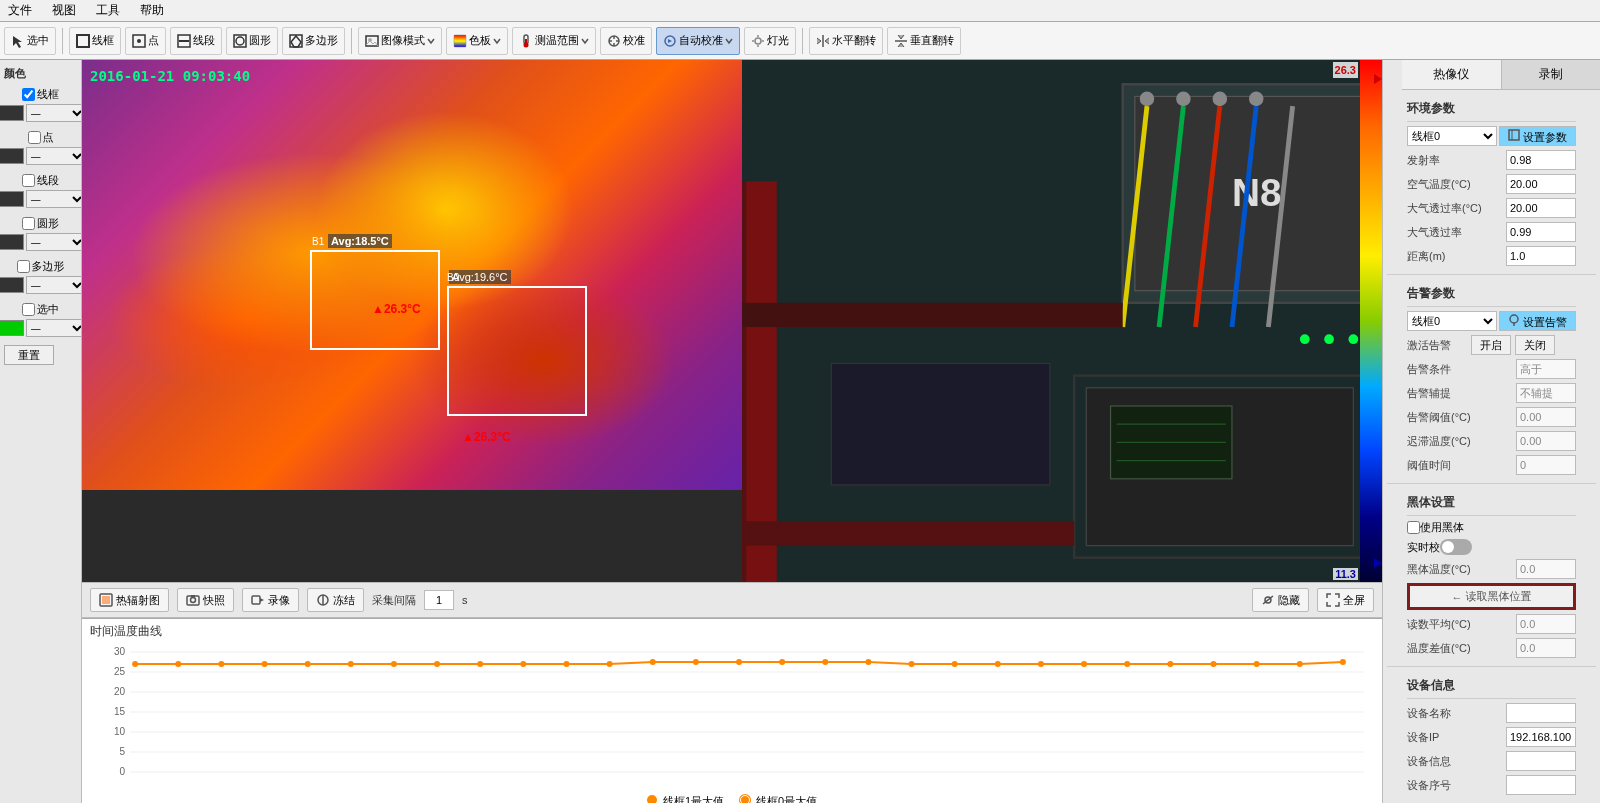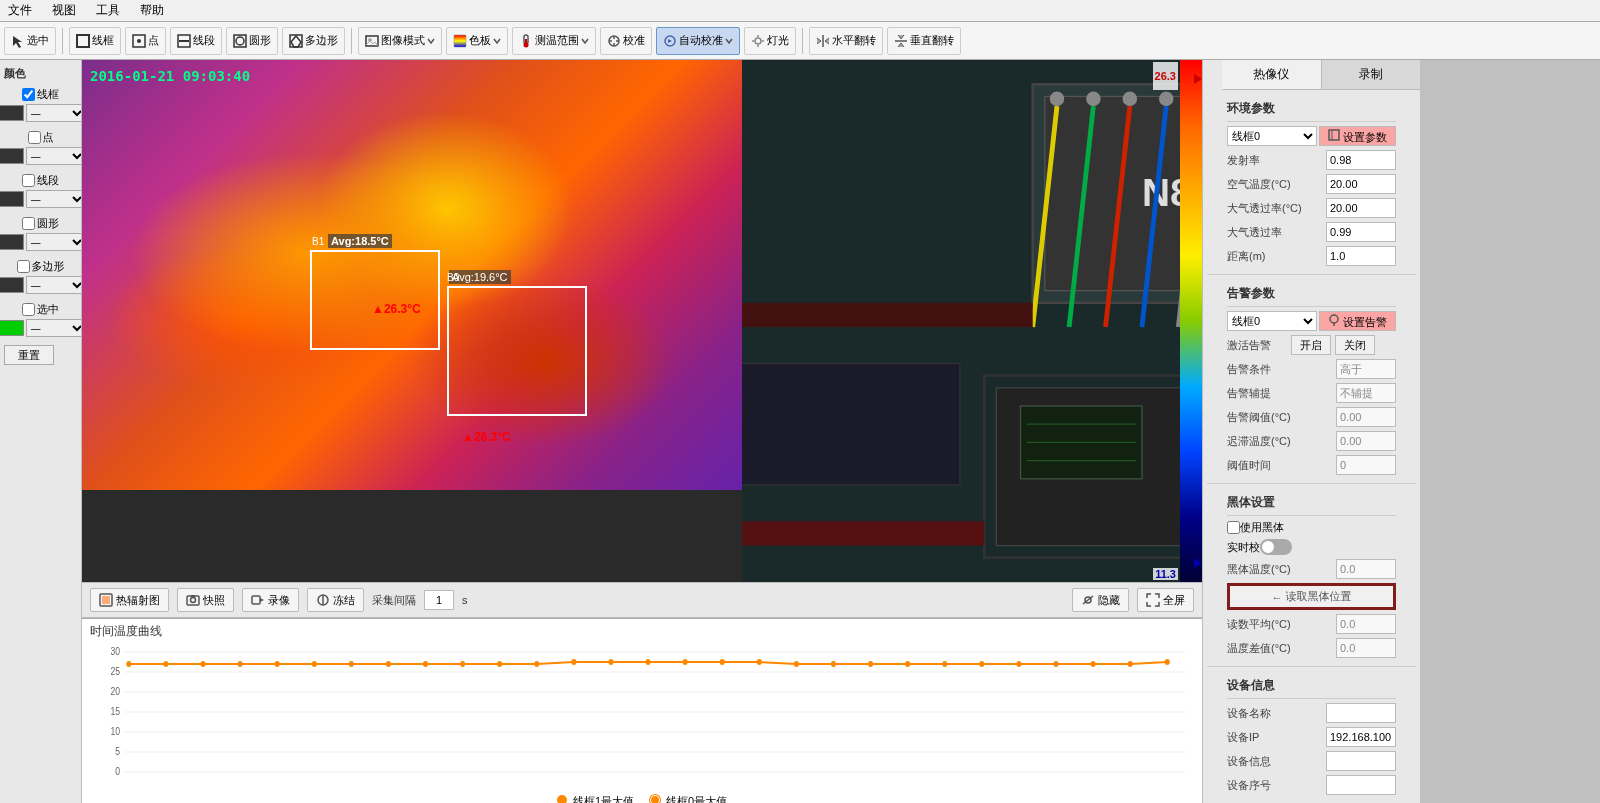--- a/index.html
+++ b/index.html
@@ -9,21 +9,21 @@
     #menubar { display: flex; align-items: center; height: 22px; background: #f0f0f0; border-bottom: 1px solid #aaa; padding: 0 4px; gap: 12px; }
     #menubar span { font-size: 12px; cursor: pointer; padding: 2px 4px; }
 
     
     #toolbar { display: flex; align-items: center; height: 38px; background: #f5f5f5; border-bottom: 1px solid #aaa; padding: 0 4px; gap: 4px; flex-wrap: nowrap; }
     .toolbar-btn { display: flex; align-items: center; gap: 2px; padding: 2px 6px; background: #f5f5f5; border: 1px solid #ccc; border-radius: 2px; cursor: pointer; font-size: 11px; white-space: nowrap; height: 28px; }
     .toolbar-btn.active { background: #c8d8f0; border-color: #6699cc; }
     .toolbar-sep { width: 1px; height: 26px; background: #bbb; margin: 0 2px; }
 
     
-    #main-layout { display: flex; width: 1420px; height: calc(803px - 22px - 38px); justify-content: center; }
+    #main-layout { display: flex; width: 1600px; height: calc(803px - 22px - 38px); justify-content: center; }
 
     
     #left-panel { width: 82px; background: #e8e8e8; border-right: 1px solid #bbb; display: flex; flex-direction: column; padding: 4px; gap: 4px; overflow-y: auto; }
     .left-section-title { font-size: 11px; color: #333; font-weight: bold; padding: 2px 0; }
     .left-tool-item { display: flex; flex-direction: column; align-items: center; gap: 2px; margin-bottom: 4px; }
     .left-tool-checkbox { display: flex; align-items: center; gap: 2px; font-size: 11px; }
     .color-swatch { width: 28px; height: 16px; border: 1px solid #888; }
     .dropdown-small { width: 60px; height: 18px; font-size: 10px; border: 1px solid #aaa; }
     .reset-btn { width: 50px; height: 20px; font-size: 11px; background: #f0f0f0; border: 1px solid #aaa; cursor: pointer; }
 
@@ -48,21 +48,21 @@
     .thermal-box { position: absolute; border: 2px solid white; z-index: 10; }
     .thermal-label { position: absolute; background: rgba(60,60,60,0.7); color: white; font-size: 11px; padding: 1px 3px; white-space: nowrap; }
     .thermal-crosshair { position: absolute; color: #ff0000; font-size: 12px; font-weight: bold; z-index: 11; }
 
     
     #visible-container { flex: 1; position: relative; }
 
     
     #color-scale { position: absolute; right: 0; top: 0; width: 22px; height: 100%; display: flex; flex-direction: column; z-index: 20; }
     #scale-bar { flex: 1; background: linear-gradient(to bottom, #ff0000, #ff6600, #ffaa00, #ffee00, #88cc00, #00aaff, #0044ff, #000088, #000033); }
-    #scale-top-val { position: absolute; top: 2px; right: 24px; color: #cc0000; font-size: 11px; font-weight: bold; background: rgba(255,255,255,0.8); padding: 8px 2px; }
+    #scale-top-val { position: absolute; top: 2px; right: 24px; color: #cc0000; font-size: 11px; font-weight: bold; background: rgba(255,255,255,0.8); padding: 2px 2px; }
     #scale-top-arrow { position: absolute; top: 14px; right: 0; width: 0; height: 0; border-left: 8px solid #cc0000; border-top: 5px solid transparent; border-bottom: 5px solid transparent; }
     #scale-bot-val { position: absolute; bottom: 2px; right: 24px; color: #0000aa; font-size: 11px; font-weight: bold; background: rgba(255,255,255,0.8); padding: 0 2px; }
     #scale-bot-arrow { position: absolute; bottom: 14px; right: 0; width: 0; height: 0; border-left: 8px solid #0000aa; border-top: 5px solid transparent; border-bottom: 5px solid transparent; }
 
     
     #bottom-toolbar { height: 36px; background: #e8e8e8; border-top: 1px solid #bbb; border-bottom: 1px solid #bbb; display: flex; align-items: center; padding: 0 8px; gap: 8px; }
     .bottom-btn { display: flex; align-items: center; gap: 3px; padding: 2px 8px; background: #f5f5f5; border: 1px solid #bbb; border-radius: 2px; cursor: pointer; font-size: 11px; height: 24px; }
     .bottom-label { font-size: 11px; color: #333; }
     .bottom-input { width: 30px; height: 20px; border: 1px solid #bbb; text-align: center; font-size: 11px; }
     .bottom-right { margin-left: auto; display: flex; gap: 8px; }
@@ -79,21 +79,21 @@
     #right-tabs { display: flex; border-bottom: 1px solid #bbb; margin-left: 19px; }
     .right-tab { flex: 1; padding: 6px 4px; text-align: center; font-size: 12px; background: #d8d8d8; border-right: 1px solid #bbb; cursor: pointer; }
     .right-tab.active { background: #f0f0f0; }
     .right-tab:last-child { border-right: none; }
     .right-section { padding: 4px 24px; }
     .right-section-title { font-size: 12px; font-weight: bold; color: #333; padding: 6px 0 4px 0; border-bottom: 1px solid #ccc; margin-bottom: 4px; }
     .param-row { display: flex; align-items: center; justify-content: space-between; margin-bottom: 4px; font-size: 11px; }
     .param-label { color: #444; flex: 1; }
     .param-value { width: 70px; height: 20px; border: 1px solid #bbb; background: white; font-size: 11px; padding: 0 3px; }
     .param-select { width: 90px; height: 20px; font-size: 11px; border: 1px solid #bbb; background: white; }
-    .param-btn { padding: 2px 8px; font-size: 11px; background: #fca5a5; border: 1px solid #bbb; cursor: pointer; height: 20px; }
+    .param-btn { padding: 2px 8px; font-size: 11px; background: #7dd3fc; border: 1px solid #bbb; cursor: pointer; height: 20px; }
     .alarm-row { display: flex; align-items: center; gap: 4px; font-size: 11px; margin-bottom: 4px; }
     .alarm-label { color: #444; width: 60px; }
     .alarm-btn { padding: 2px 8px; font-size: 11px; border: 1px solid #bbb; cursor: pointer; height: 20px; background: #f0f0f0; }
     .alarm-val { width: 60px; height: 20px; border: 1px solid #bbb; background: #f8f8f8; font-size: 11px; padding: 0 3px; color: #888; }
     .checkbox-row { display: flex; align-items: center; font-size: 11px; margin-bottom: 4px; }
     .toggle-switch { width: 32px; height: 16px; background: #aaa; border-radius: 8px; position: relative; cursor: pointer; }
     .toggle-switch::after { content: ''; width: 12px; height: 12px; background: white; border-radius: 50%; position: absolute; top: 2px; left: 2px; }
     .full-width-btn { width: 100%; padding: 3px 0; font-size: 11px; background: #f0f0f0; border: 3px solid #7f1d1d; cursor: pointer; margin-bottom: 4px; color: #555; }
     .full-width-btn:disabled, .full-width-btn.disabled { color: #aaa; cursor: default; }
   </style>

